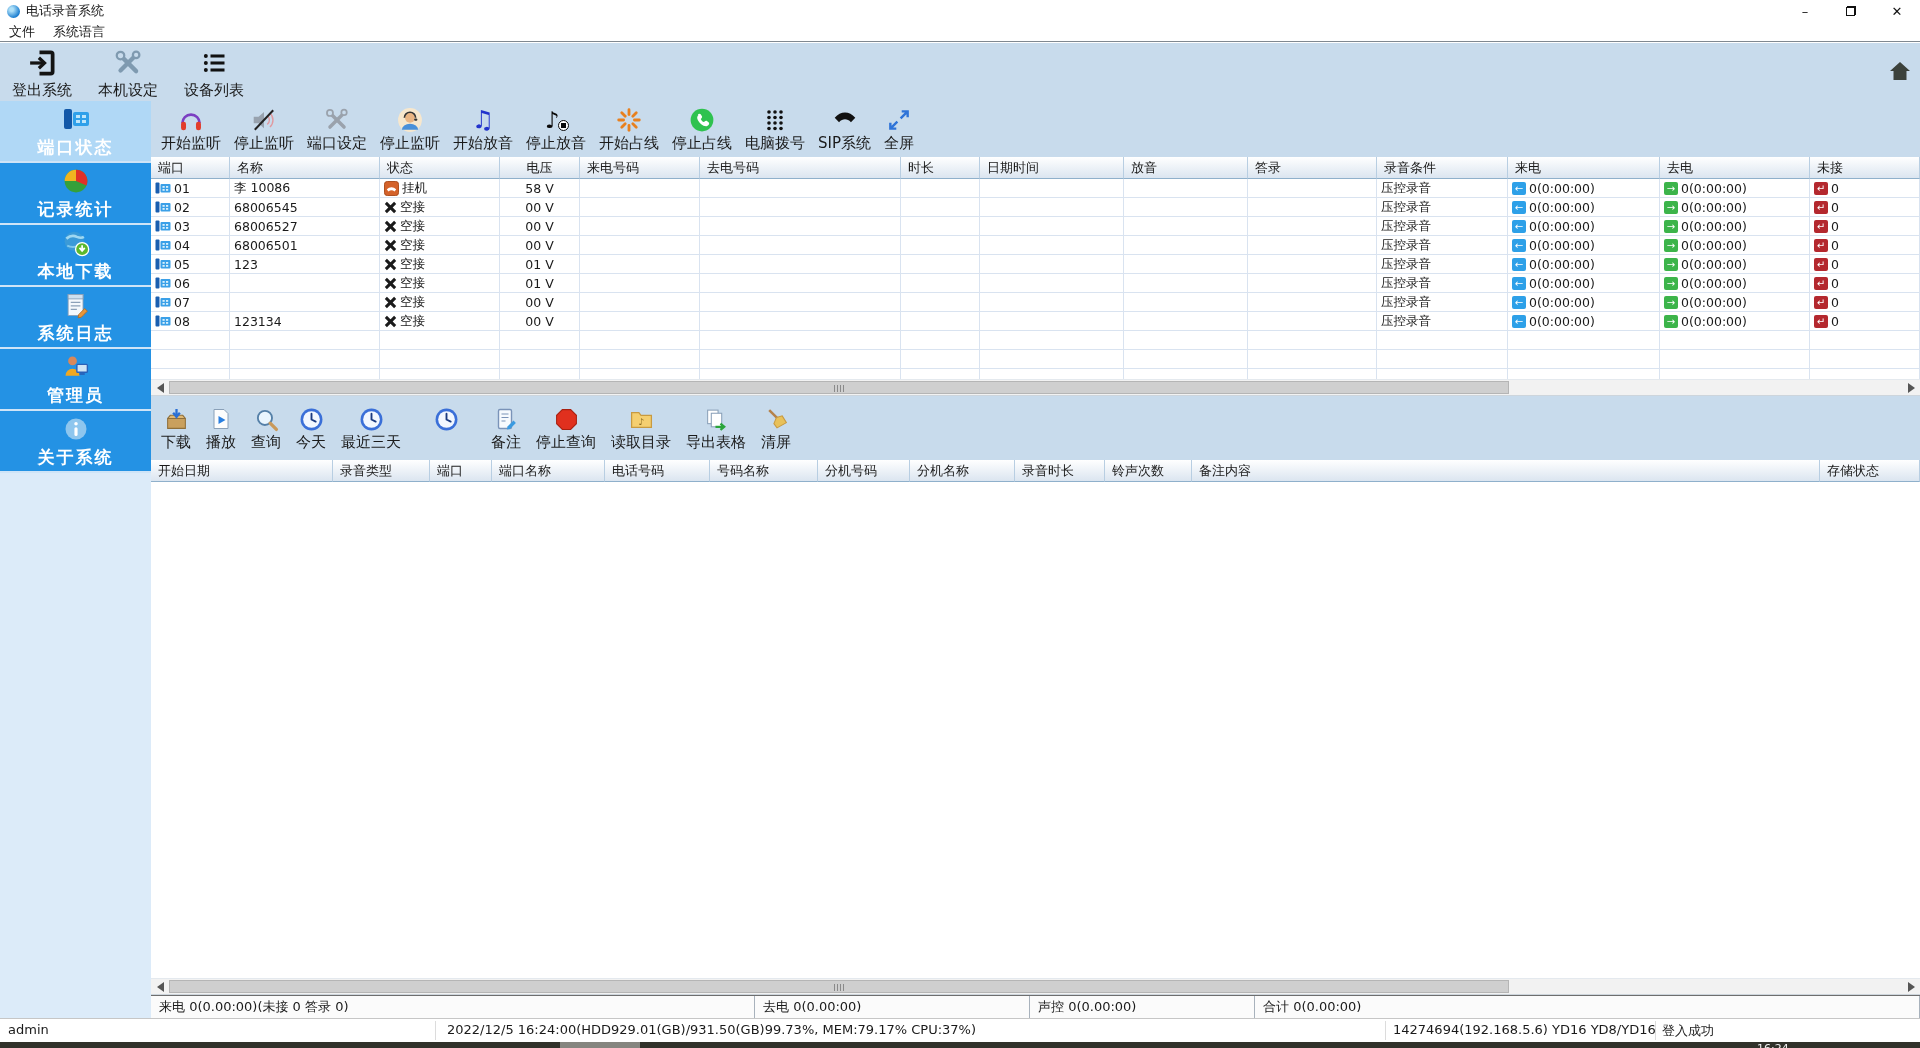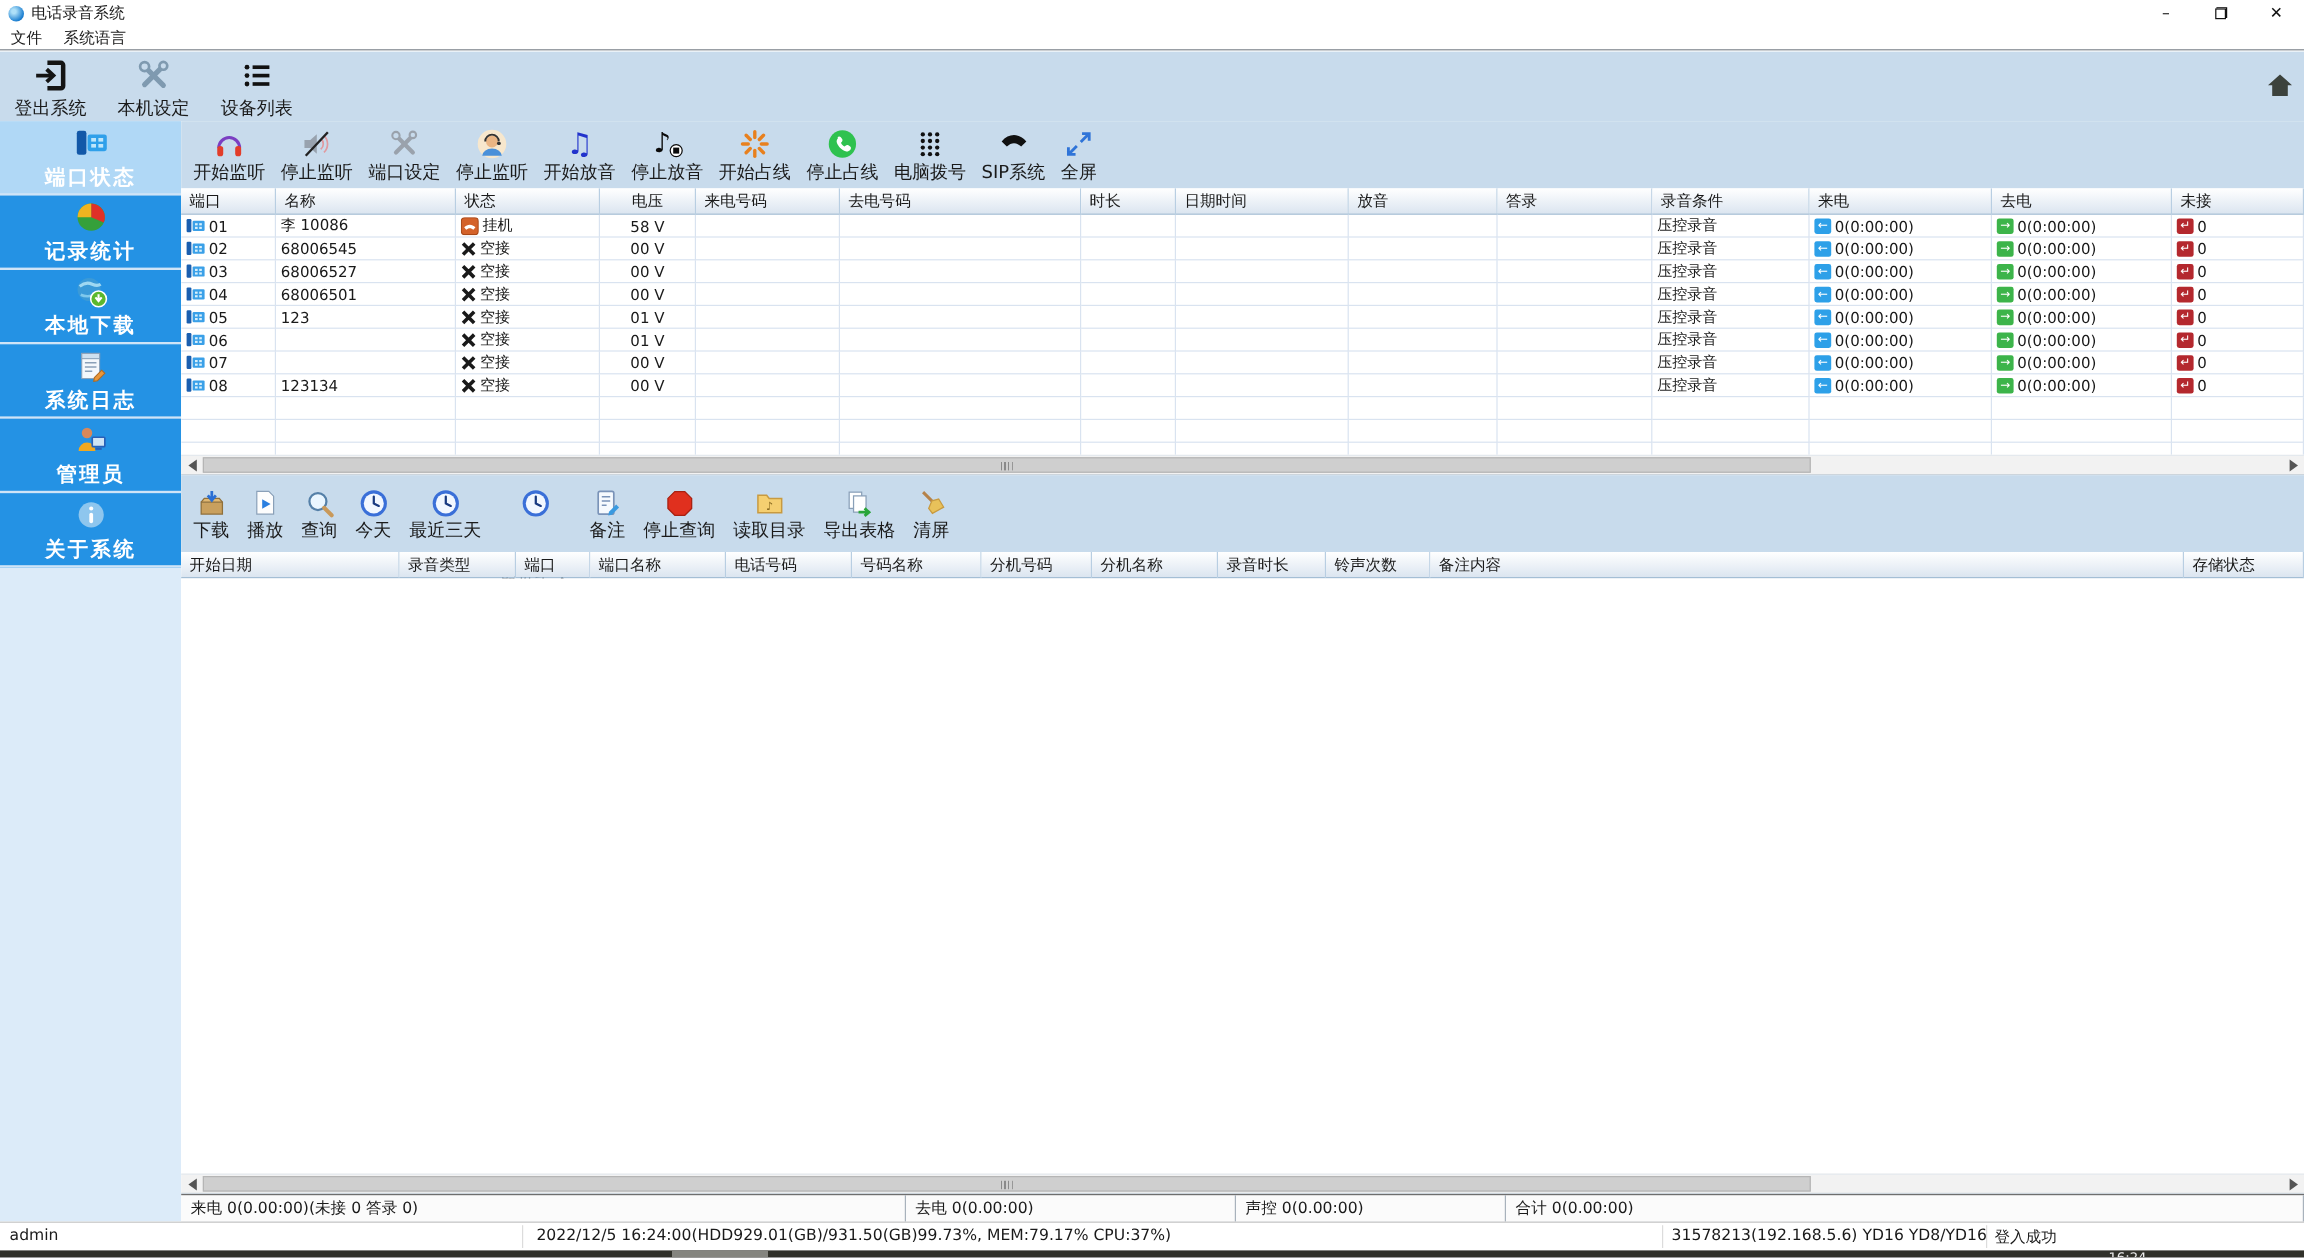--- a/index.html
+++ b/index.html
@@ -1016,21 +1016,21 @@
       <div class="st-cell" style="width:225px;">声控 0(0.00:00)</div>
       <div class="st-cell" style="flex:1;">合计 0(0.00:00)</div>
     </div>
   </div>
 
   <div class="footer">
     <span class="ft" style="left:8px;">admin</span>
     <span class="ft-sep" style="left:435px;"></span>
     <span class="ft" style="left:447px;">2022/12/5 16:24:00(HDD929.01(GB)/931.50(GB)99.73%, MEM:79.17% CPU:37%)</span>
     <span class="ft-sep" style="left:1385px;"></span>
-    <span class="ft" style="left:1393px;">31578213(192.168.5.6) YD16 YD8/YD16</span>
+    <span class="ft" style="left:1393px;">14274694(192.168.5.6) YD16 YD8/YD16</span>
     <span class="ft-sep" style="left:1655px;"></span>
     <span class="ft" style="left:1662px;">登入成功</span>
   </div>
 
   <div class="taskbar">
     <span class="tb-seg"></span>
     <span class="tb-clock">16:24</span>
   </div>
 
 </div>

